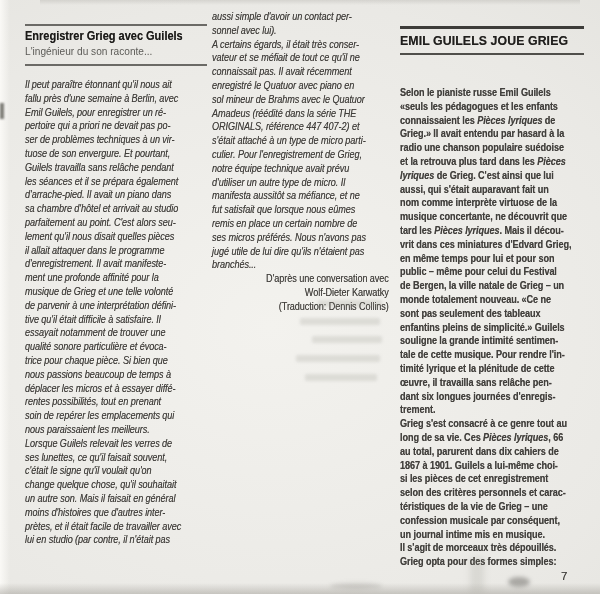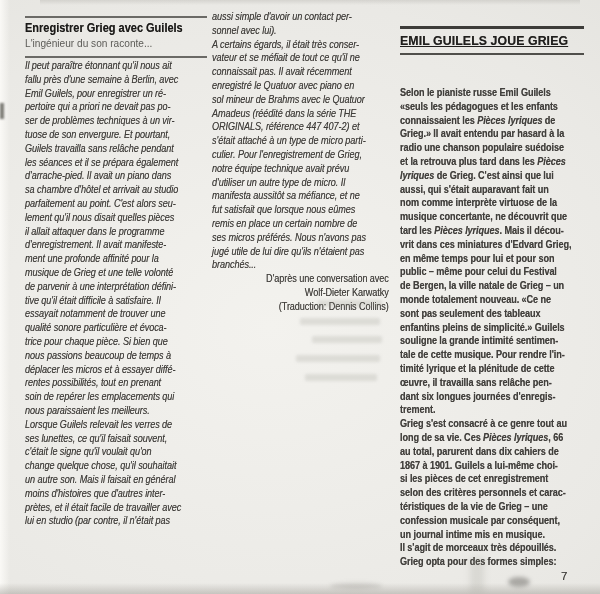--- a/index.html
+++ b/index.html
@@ -23,53 +23,52 @@
   .smudge-a{position:absolute;left:508px;top:577px;width:22px;height:10px;border-radius:50%;
     background:rgba(92,89,84,.45);filter:blur(2px);}
   .smudge-b{position:absolute;left:330px;top:583px;width:52px;height:6px;border-radius:50%;
     background:rgba(120,117,110,.25);filter:blur(2px);}
   .fold-shadow{position:absolute;left:470px;top:558px;width:14px;height:34px;
     background:rgba(140,137,129,.18);filter:blur(3px);}
   .ghost{position:absolute;background:rgba(142,139,131,.20);filter:blur(1.5px);border-radius:2px;}
 
   
   .col{position:absolute;}
-  .col-left{left:25px;top:16px;width:182px;}
+  .col-left{left:25px;top:24px;width:182px;}
   .col-mid{left:212px;top:10px;width:182px;}
   .col-right{left:400px;top:26px;width:184px;}
 
   .rule{height:2px;background:#6b6a66;}
   .rule-right-top{height:3px;background:#3d3c39;}
   .rule-right-bottom{height:2px;background:#504f4b;}
 
   .col-title{
     margin:3px 0 0 0;font-size:12.5px;line-height:15px;font-weight:bold;color:#1b1a18;
     width:207px;transform:scaleX(.88);transform-origin:0 0;white-space:nowrap;
     text-shadow:0 0 .5px rgba(30,29,27,.6);
   }
   .col-subtitle{
     font-size:11.5px;line-height:14px;color:#5c5b57;margin:0 0 6px 0;
     width:207px;transform:scaleX(.88);transform-origin:0 0;white-space:nowrap;
   }
   .right-header{
     margin:0;padding:5px 0 4px 0;font-size:12.3px;line-height:15px;font-weight:bold;
     letter-spacing:.1px;color:#201f1d;white-space:nowrap;
     text-shadow:0 0 .5px rgba(30,29,27,.6);
-    text-decoration:underline;
   }
 
   .lines{
     white-space:pre-line;
     font-size:11px;line-height:13.8px;letter-spacing:-.1px;
     color:#413f3c;text-shadow:0 0 .5px rgba(75,72,67,.65);
     width:219px;transform:scaleX(.83);transform-origin:0 0;
   }
   .col-right .lines{width:222px;}
   .italic{font-style:italic;}
-  .body-left{margin-top:1px;}
+  .body-left{margin-top:12px;}
   .body-right{margin-top:31px;font-weight:bold;}
   .attribution{text-align:right;padding-right:6px;box-sizing:border-box;font-style:normal;}
 
   .page-number{
     position:absolute;left:561px;top:570px;font-size:11.5px;color:#3c3b38;
     text-shadow:0 0 .5px rgba(75,72,67,.6);
   }
 </style>
 </head>
 <body>

